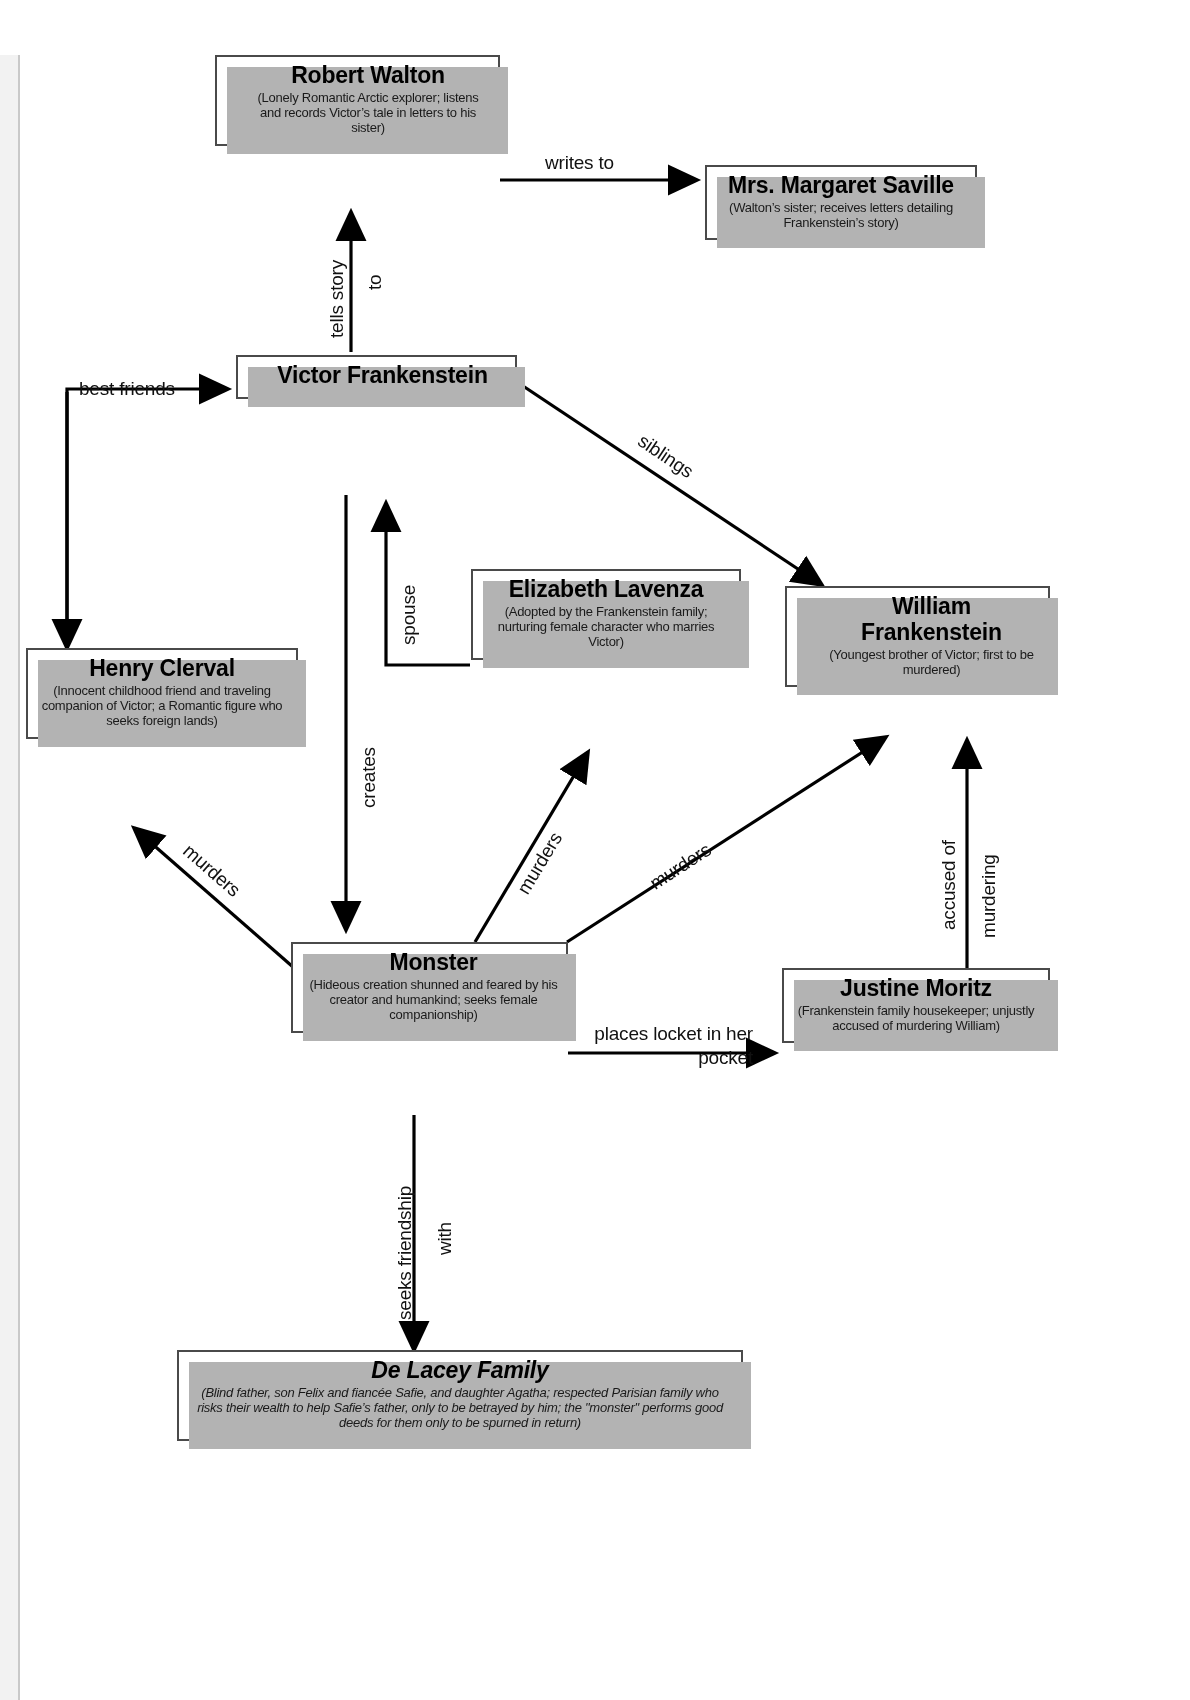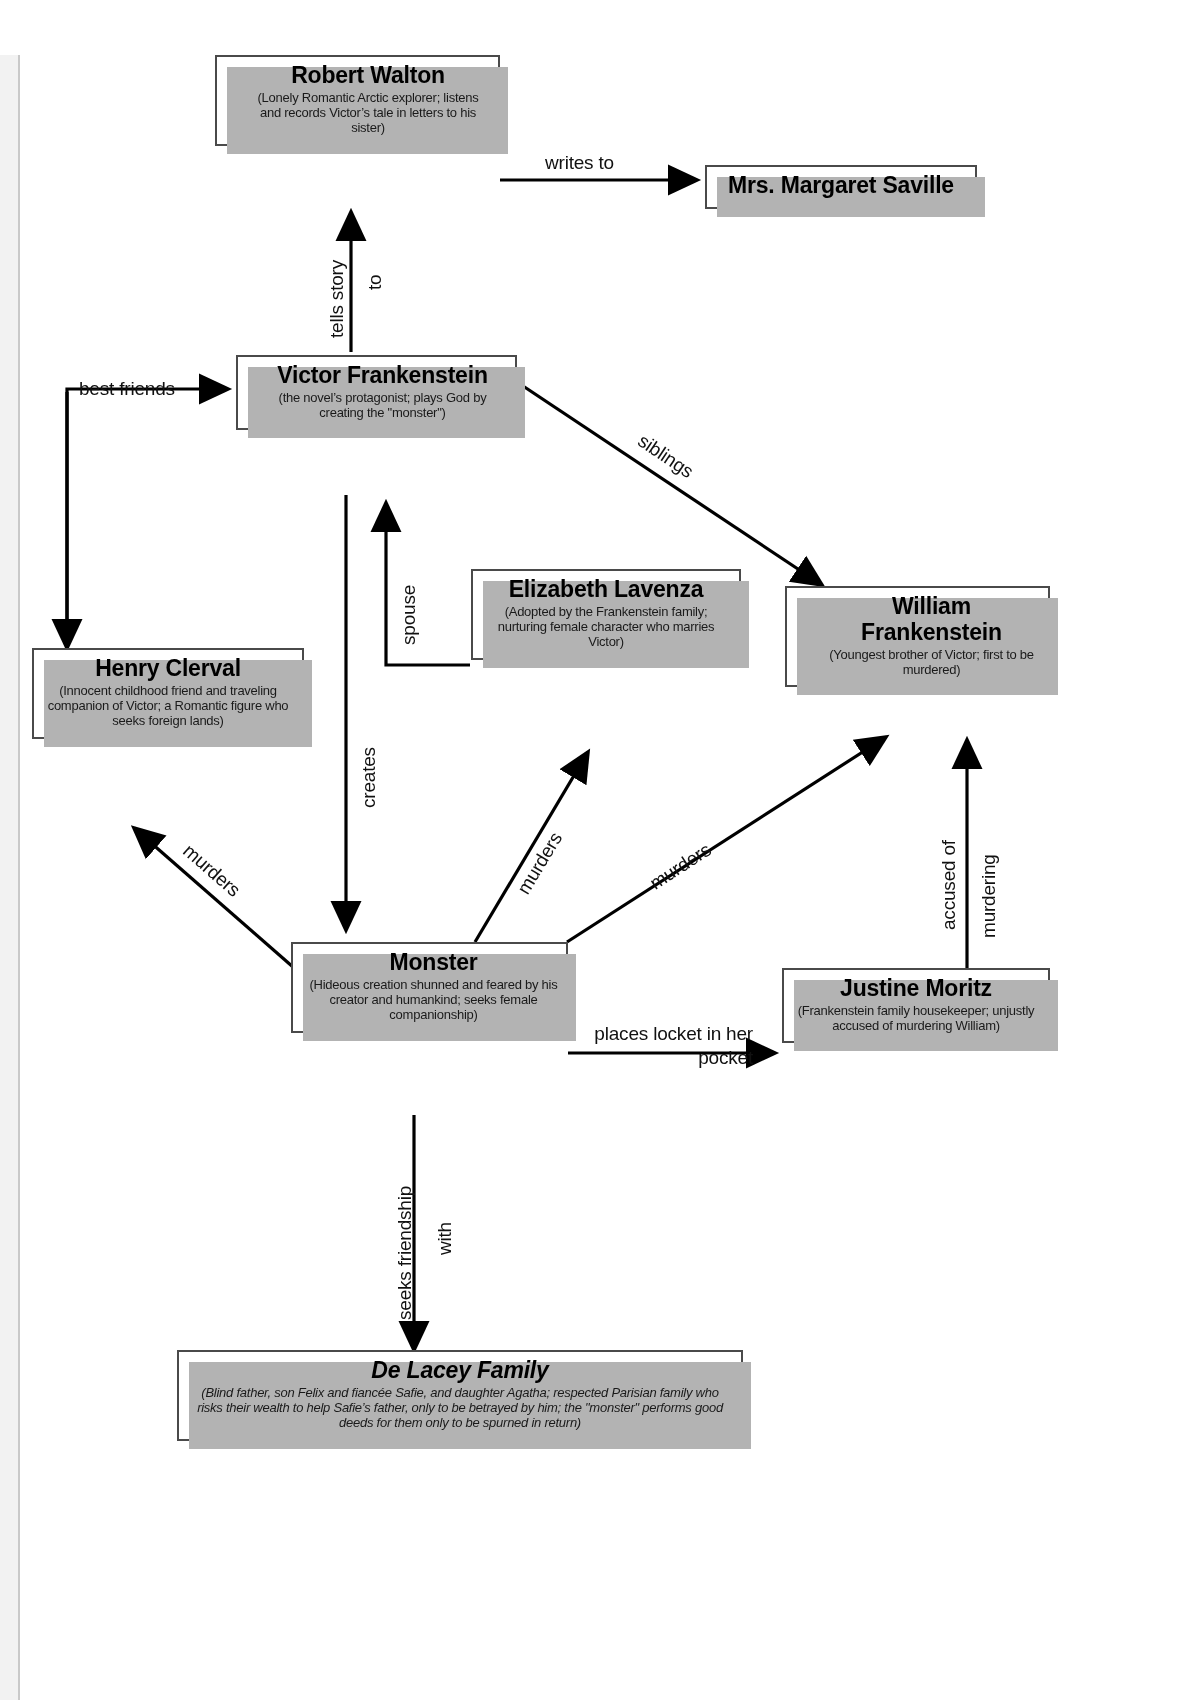--- a/index.html
+++ b/index.html
@@ -150,28 +150,28 @@
   <div class="edge-label rot90" style="left:394px; top:1320px;">seeks friendship</div>
   <div class="edge-label rot90" style="left:434px; top:1255px;">with</div>
 
   <div class="node" style="left:215px; top:55px; width:285px;padding-left:29px;">
     <div class="node-title">Robert Walton</div>
     <div class="node-desc">(Lonely Romantic Arctic explorer; listens and records Victor’s tale in letters to his sister)</div>
   </div>
 
   <div class="node" style="left:705px; top:145px; width:272px;margin-top:20px;">
     <div class="node-title">Mrs. Margaret Saville</div>
+    <div class="node-desc">(Walton’s sister; receives letters detailing Frankenstein’s story)</div>
   </div>
 
   <div class="node" style="left:236px; top:355px; width:281px;padding-left:20px;">
     <div class="node-title">Victor Frankenstein</div>
-    <div class="node-desc">(the novel’s protagonist; plays God by creating the "monster")</div>
   </div>
 
-  <div class="node" style="left:32px; top:648px; width:272px;">
+  <div class="node" style="left:26px; top:648px; width:272px;">
     <div class="node-title">Henry Clerval</div>
     <div class="node-desc">(Innocent childhood friend and traveling companion of Victor; a Romantic figure who seeks foreign lands)</div>
   </div>
 
   <div class="node" style="left:471px; top:569px; width:270px;">
     <div class="node-title">Elizabeth Lavenza</div>
     <div class="node-desc">(Adopted by the Frankenstein family; nurturing female character who marries Victor)</div>
   </div>
 
   <div class="node" style="left:785px; top:586px; width:265px;padding-left:36px;">

